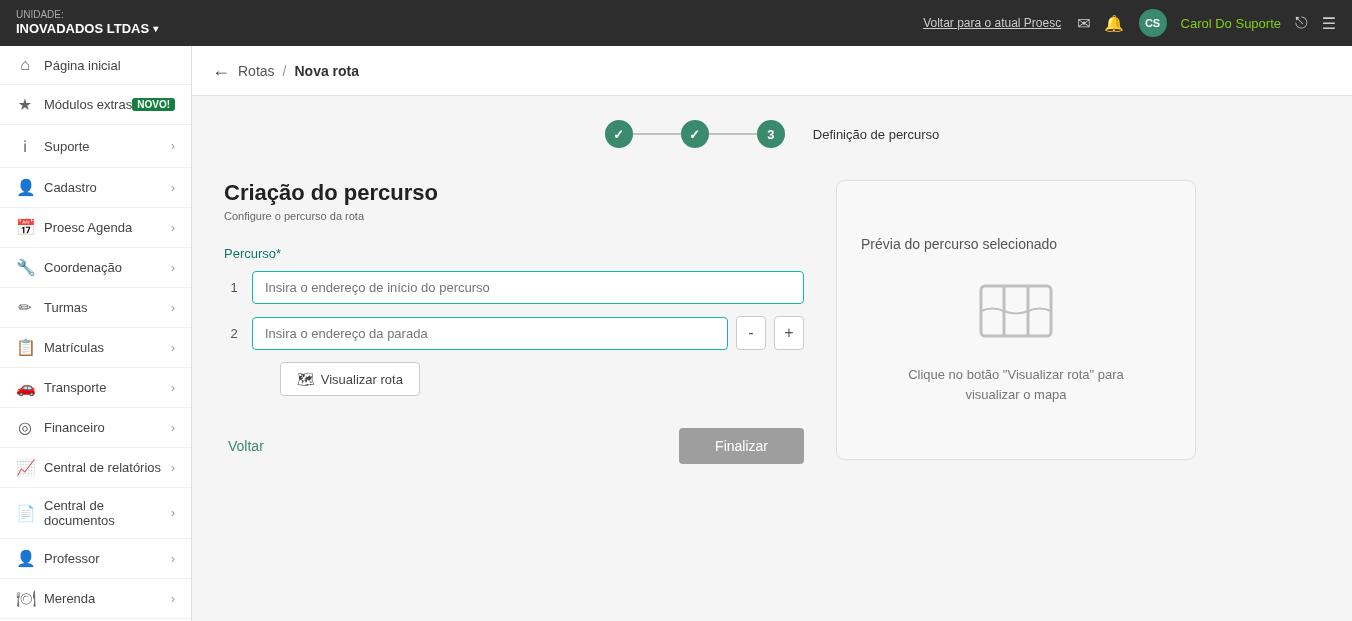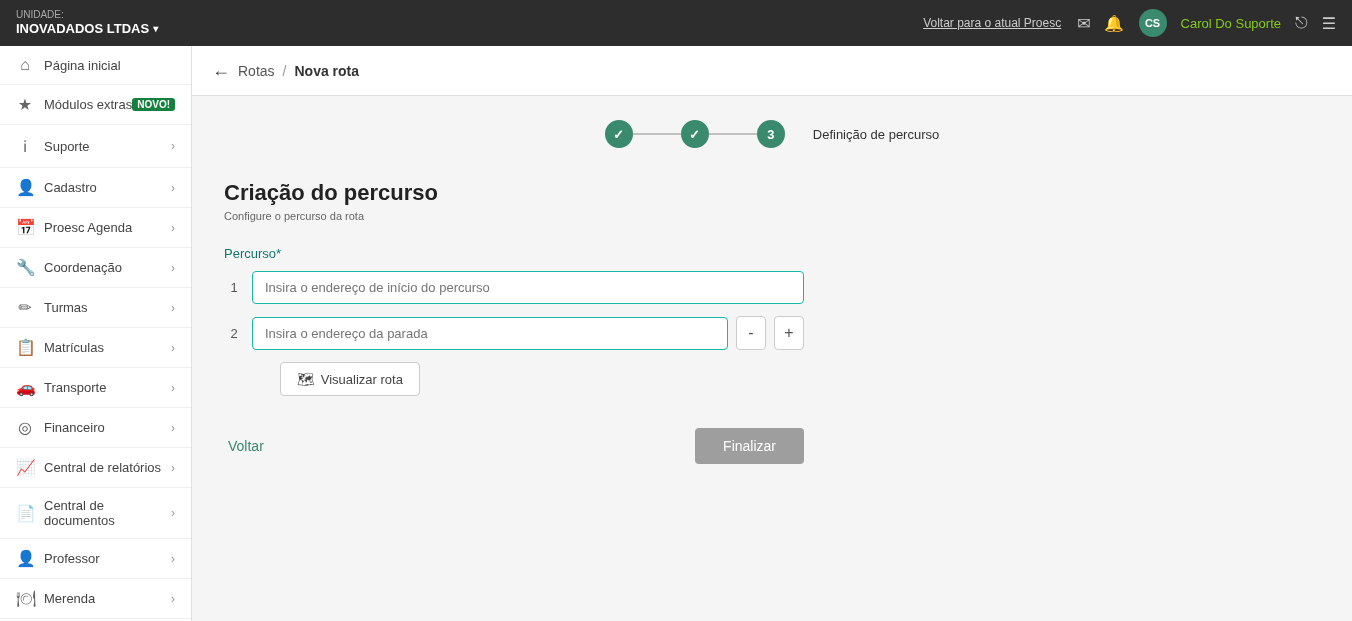--- a/index.html
+++ b/index.html
@@ -165,21 +165,21 @@
       color: #3a8a6e;
       font-size: 14px;
       cursor: pointer;
       padding: 8px 4px;
     }
     .btn-finalizar {
       background: #9e9e9e;
       color: #fff;
       border: none;
       border-radius: 4px;
-      padding: 10px 28px;
+      padding: 10px 36px;
       font-size: 14px;
       cursor: not-allowed;
     }
 
     
     .preview-card {
       background: #f8f8f8;
       border: 1px solid #e0e0e0;
       border-radius: 8px;
       padding: 24px;
@@ -366,16 +366,31 @@
               <span>Visualizar rota</span>
             </button>
           </div>
 
           <div class="form-actions">
             <button class="btn-voltar">Voltar</button>
             <button class="btn-finalizar">Finalizar</button>
           </div>
         </div>
 
+        <div class="form-right">
+          <div class="preview-card">
+            <p class="preview-title">Prévia do percurso selecionado</p>
+
+            <div class="map-icon">
+              <svg width="80" height="70" viewBox="0 0 80 70" fill="none" xmlns="http://www.w3.org/2000/svg">
+                <rect x="5" y="10" width="70" height="50" rx="4" fill="none" stroke="#c0c0c0" stroke-width="3"></rect>
+                <line x1="28" y1="10" x2="28" y2="60" stroke="#c0c0c0" stroke-width="3"></line>
+                <line x1="52" y1="10" x2="52" y2="60" stroke="#c0c0c0" stroke-width="3"></line>
+                <path d="M5 35 Q16 30 28 35 Q40 40 52 35 Q64 30 75 35" stroke="#c0c0c0" stroke-width="2" fill="none"></path>
+              </svg>
+            </div>
+            <p class="preview-text">Clique no botão "Visualizar rota" para<br>visualizar o mapa</p>
+          </div>
+        </div>
       </div>
     </div>
   </div>
 </div>
 
 </body></html>

